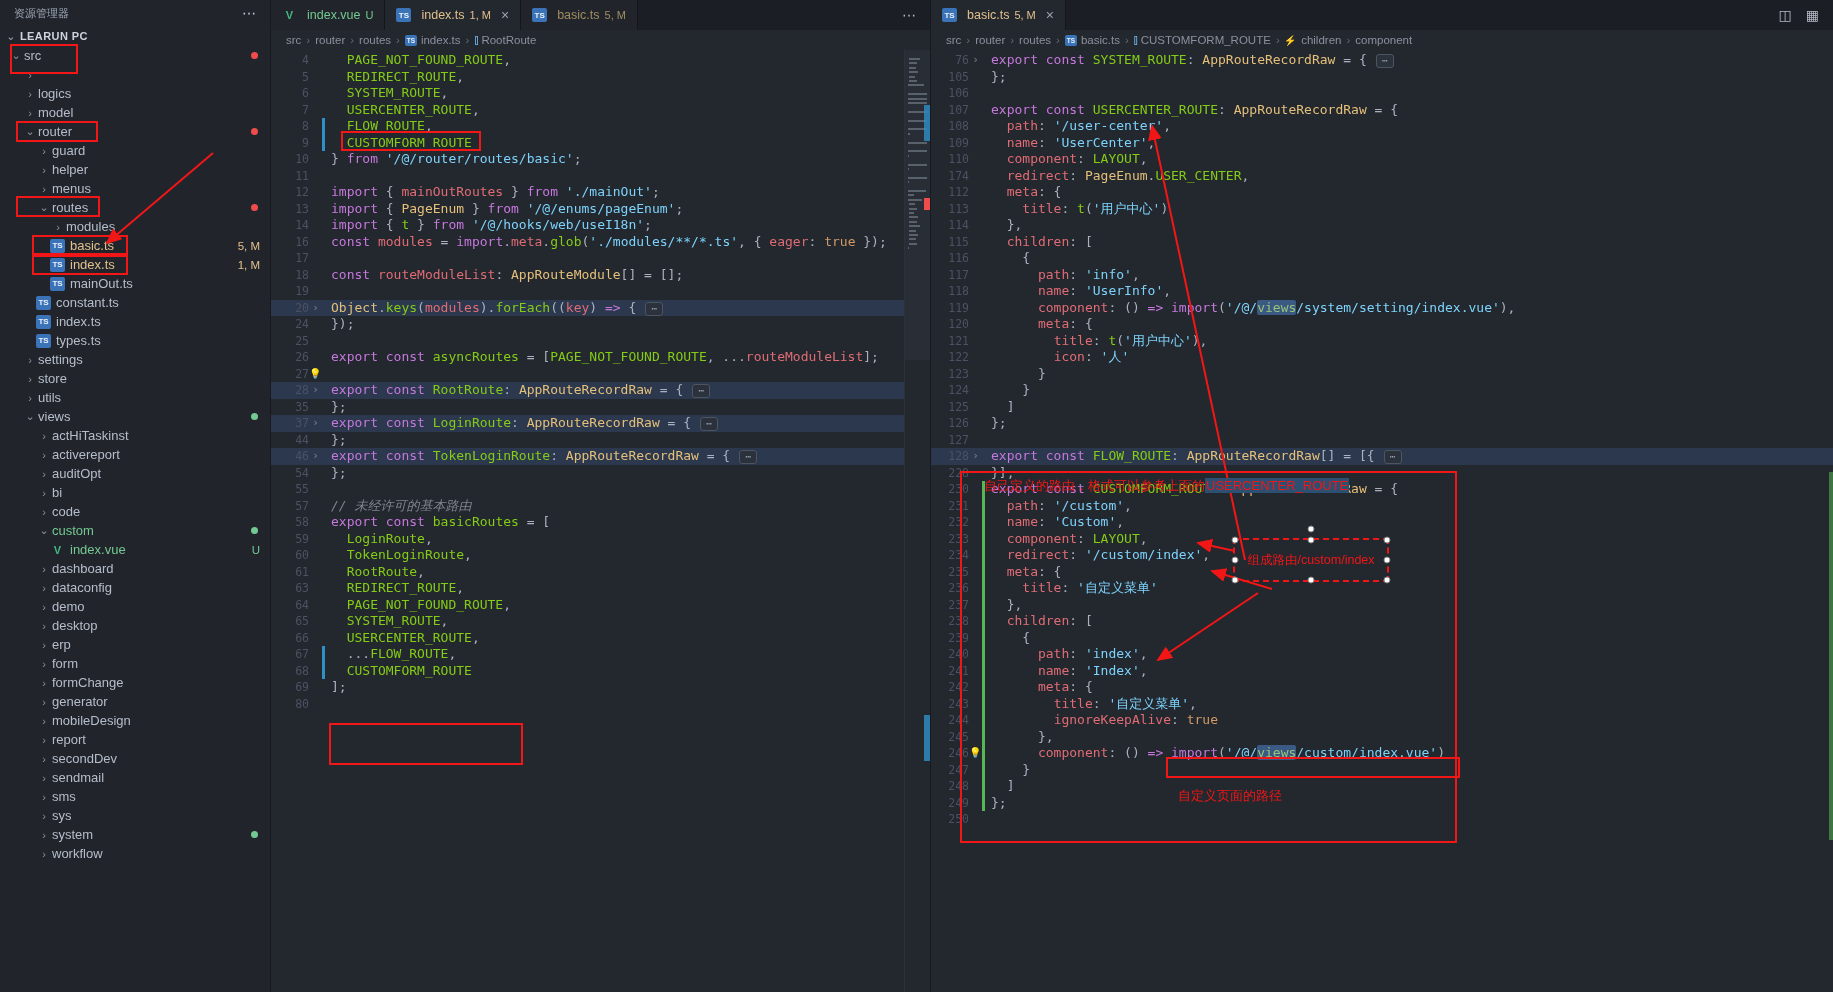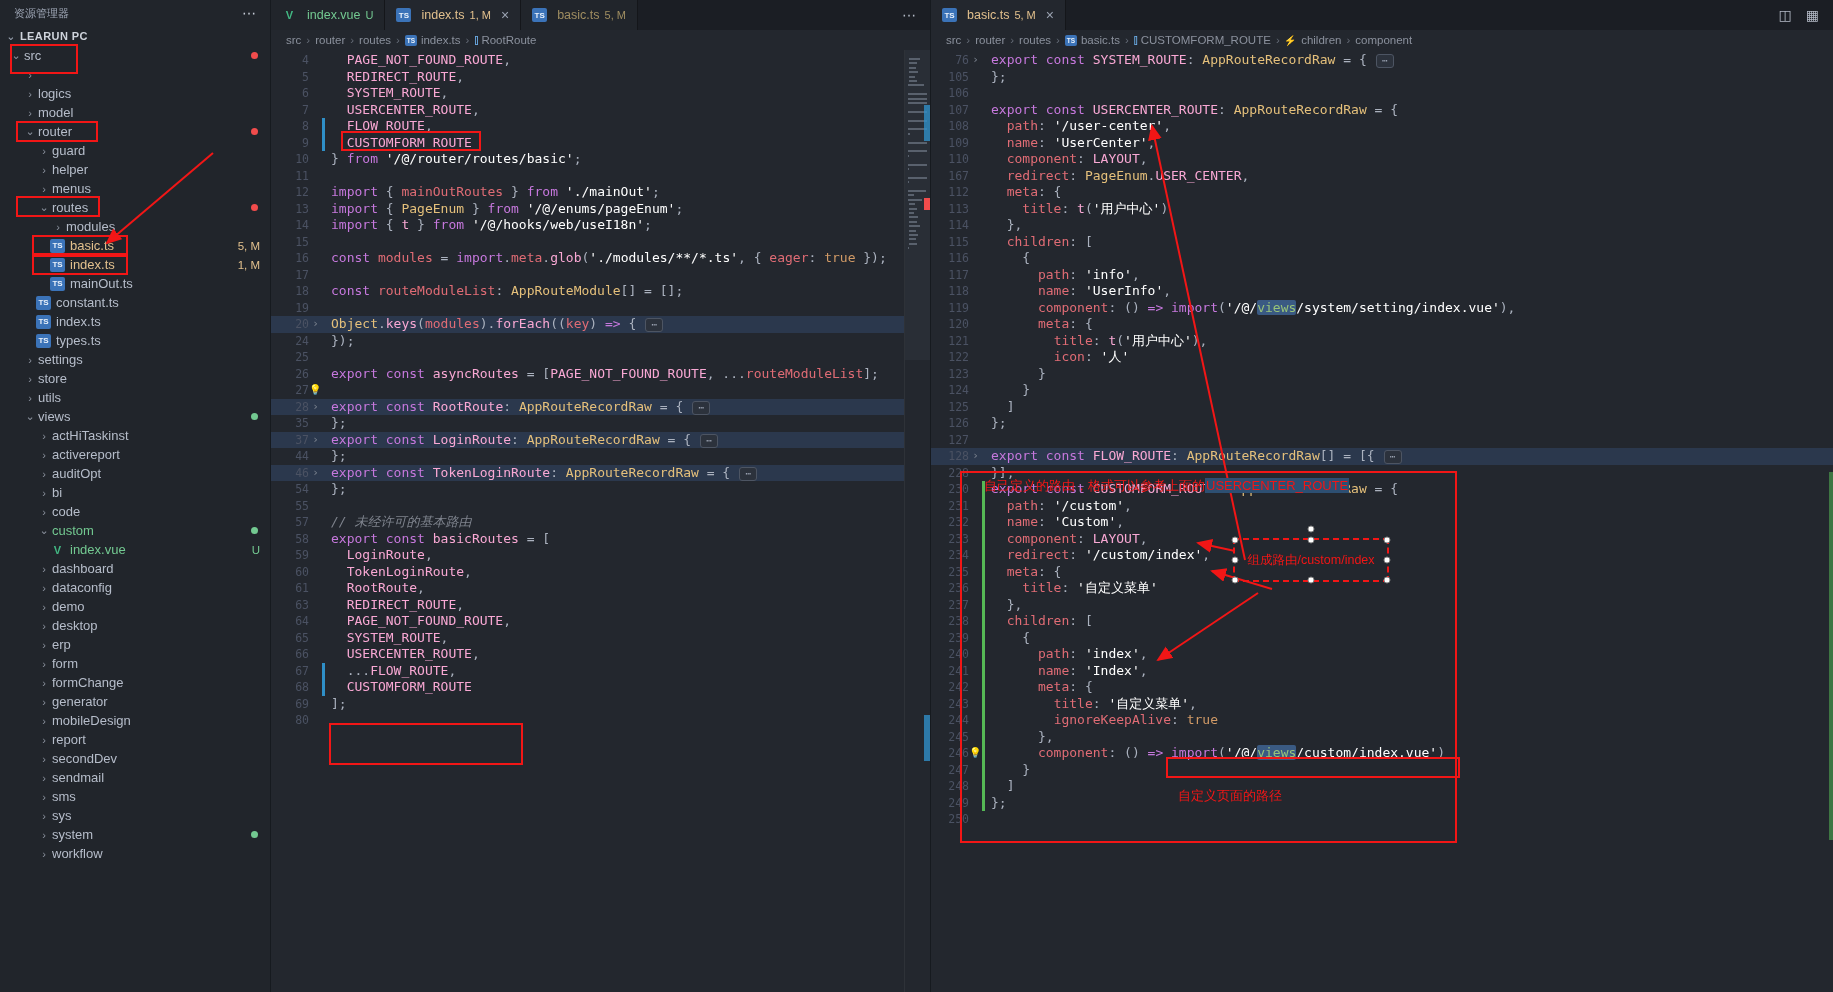--- a/index.html
+++ b/index.html
@@ -52,24 +52,24 @@
 .ln{width:38px;flex:none;text-align:right;color:#4b5263;font-size:11.5px;cursor:pointer}
 .glyph{width:13px;flex:none;text-align:center}
 .fchev,.glyph{color:#7d8590;font-size:11px}
 .bulb{font-size:10px}
 .git{width:3px;height:100%;flex:none;margin-right:6px}
 .git.mod{background:#2f8fc7}
 .git.add{background:#55b855}
 .code{flex:none}
 .pill{display:inline-block;margin-left:9px;padding:0 5px;border:1px solid #4d5563;border-radius:3px;background:#2c323c;color:#9aa2b1;font-size:10px;line-height:12px;cursor:pointer}
 .tk-k{color:#c678dd}
-.tk-b{color:#f9a8d4}
+.tk-b{color:#84cc16}
 .tk-v{color:#e06c75}
 .tk-t{color:#e5c07b}
-.tk-s{color:#ffffff}
+.tk-s{color:#7dd3fc}
 .tk-o{color:#d19a66}
 .tk-p{color:#abb2bf}
 .tk-m{color:#7f848e;font-style:italic}
 .tk-sh{color:#98c379;background:#3a5a83;border-radius:2px}
 
 .minimap{position:absolute;top:50px;right:0;bottom:0;width:26px;background:#23272e;border-left:1px solid rgba(255,255,255,.05);z-index:5;cursor:pointer}
 .mmslider{position:absolute;left:0;right:0;top:0;height:310px;background:rgba(121,139,167,.07)}
 .mmline{position:absolute;height:2px;background:#8a93a3;opacity:.5}
 .rmark{position:absolute;width:6px;right:0;z-index:6}
 
@@ -319,21 +319,20 @@
         <div class="crow"><span class="ln">5</span><span class="glyph"></span><span class="git "></span><span class="code"><span class="tk-p">  </span><span class="tk-b">REDIRECT_ROUTE</span><span class="tk-p">,</span></span></div>
         <div class="crow"><span class="ln">6</span><span class="glyph"></span><span class="git "></span><span class="code"><span class="tk-p">  </span><span class="tk-b">SYSTEM_ROUTE</span><span class="tk-p">,</span></span></div>
         <div class="crow"><span class="ln">7</span><span class="glyph"></span><span class="git "></span><span class="code"><span class="tk-p">  </span><span class="tk-b">USERCENTER_ROUTE</span><span class="tk-p">,</span></span></div>
         <div class="crow"><span class="ln">8</span><span class="glyph"></span><span class="git mod"></span><span class="code"><span class="tk-p">  </span><span class="tk-b">FLOW_ROUTE</span><span class="tk-p">,</span></span></div>
         <div class="crow"><span class="ln">9</span><span class="glyph"></span><span class="git mod"></span><span class="code"><span class="tk-p">  </span><span class="tk-b">CUSTOMFORM_ROUTE</span></span></div>
         <div class="crow"><span class="ln">10</span><span class="glyph"></span><span class="git "></span><span class="code"><span class="tk-p">} </span><span class="tk-k">from</span><span class="tk-p"> </span><span class="tk-s">'/@/router/routes/basic'</span><span class="tk-p">;</span></span></div>
         <div class="crow"><span class="ln">11</span><span class="glyph"></span><span class="git "></span><span class="code"></span></div>
         <div class="crow"><span class="ln">12</span><span class="glyph"></span><span class="git "></span><span class="code"><span class="tk-k">import</span><span class="tk-p"> { </span><span class="tk-v">mainOutRoutes</span><span class="tk-p"> } </span><span class="tk-k">from</span><span class="tk-p"> </span><span class="tk-s">'./mainOut'</span><span class="tk-p">;</span></span></div>
         <div class="crow"><span class="ln">13</span><span class="glyph"></span><span class="git "></span><span class="code"><span class="tk-k">import</span><span class="tk-p"> { </span><span class="tk-t">PageEnum</span><span class="tk-p"> } </span><span class="tk-k">from</span><span class="tk-p"> </span><span class="tk-s">'/@/enums/pageEnum'</span><span class="tk-p">;</span></span></div>
         <div class="crow"><span class="ln">14</span><span class="glyph"></span><span class="git "></span><span class="code"><span class="tk-k">import</span><span class="tk-p"> { </span><span class="tk-b">t</span><span class="tk-p"> } </span><span class="tk-k">from</span><span class="tk-p"> </span><span class="tk-s">'/@/hooks/web/useI18n'</span><span class="tk-p">;</span></span></div>
-        <div class="crow"><span class="ln">15</span><span class="glyph"></span><span class="git "></span><span class="code"></span></div>
         <div class="crow"><span class="ln">16</span><span class="glyph"></span><span class="git "></span><span class="code"><span class="tk-k">const</span><span class="tk-p"> </span><span class="tk-v">modules</span><span class="tk-p"> = </span><span class="tk-k">import</span><span class="tk-p">.</span><span class="tk-v">meta</span><span class="tk-p">.</span><span class="tk-b">glob</span><span class="tk-p">(</span><span class="tk-s">'./modules/**/*.ts'</span><span class="tk-p">, { </span><span class="tk-v">eager</span><span class="tk-p">: </span><span class="tk-o">true</span><span class="tk-p"> });</span></span></div>
         <div class="crow"><span class="ln">17</span><span class="glyph"></span><span class="git "></span><span class="code"></span></div>
         <div class="crow"><span class="ln">18</span><span class="glyph"></span><span class="git "></span><span class="code"><span class="tk-k">const</span><span class="tk-p"> </span><span class="tk-v">routeModuleList</span><span class="tk-p">: </span><span class="tk-t">AppRouteModule</span><span class="tk-p">[] = [];</span></span></div>
         <div class="crow"><span class="ln">19</span><span class="glyph"></span><span class="git "></span><span class="code"></span></div>
         <div class="crow hl"><span class="ln">20</span><span class="glyph"><span class="fchev">›</span></span><span class="git "></span><span class="code"><span class="tk-t">Object</span><span class="tk-p">.</span><span class="tk-b">keys</span><span class="tk-p">(</span><span class="tk-v">modules</span><span class="tk-p">).</span><span class="tk-b">forEach</span><span class="tk-p">((</span><span class="tk-v">key</span><span class="tk-p">) </span><span class="tk-k">=&gt;</span><span class="tk-p"> {</span><span class="pill">⋯</span></span></div>
         <div class="crow"><span class="ln">24</span><span class="glyph"></span><span class="git "></span><span class="code"><span class="tk-p">});</span></span></div>
         <div class="crow"><span class="ln">25</span><span class="glyph"></span><span class="git "></span><span class="code"></span></div>
         <div class="crow"><span class="ln">26</span><span class="glyph"></span><span class="git "></span><span class="code"><span class="tk-k">export</span><span class="tk-p"> </span><span class="tk-k">const</span><span class="tk-p"> </span><span class="tk-b">asyncRoutes</span><span class="tk-p"> = [</span><span class="tk-b">PAGE_NOT_FOUND_ROUTE</span><span class="tk-p">, ...</span><span class="tk-v">routeModuleList</span><span class="tk-p">];</span></span></div>
         <div class="crow"><span class="ln">27</span><span class="glyph"><span class="bulb">💡</span></span><span class="git "></span><span class="code"></span></div>
         <div class="crow hl"><span class="ln">28</span><span class="glyph"><span class="fchev">›</span></span><span class="git "></span><span class="code"><span class="tk-k">export</span><span class="tk-p"> </span><span class="tk-k">const</span><span class="tk-p"> </span><span class="tk-b">RootRoute</span><span class="tk-p">: </span><span class="tk-t">AppRouteRecordRaw</span><span class="tk-p"> = {</span><span class="pill">⋯</span></span></div>
@@ -429,21 +428,21 @@
         <span class="crumb">component</span>
       </div>
     <div class="editor">
         <div class="crow"><span class="ln">76</span><span class="glyph"><span class="fchev">›</span></span><span class="git "></span><span class="code"><span class="tk-k">export</span><span class="tk-p"> </span><span class="tk-k">const</span><span class="tk-p"> </span><span class="tk-b">SYSTEM_ROUTE</span><span class="tk-p">: </span><span class="tk-t">AppRouteRecordRaw</span><span class="tk-p"> = {</span><span class="pill">⋯</span></span></div>
         <div class="crow"><span class="ln">105</span><span class="glyph"></span><span class="git "></span><span class="code"><span class="tk-p">};</span></span></div>
         <div class="crow"><span class="ln">106</span><span class="glyph"></span><span class="git "></span><span class="code"></span></div>
         <div class="crow"><span class="ln">107</span><span class="glyph"></span><span class="git "></span><span class="code"><span class="tk-k">export</span><span class="tk-p"> </span><span class="tk-k">const</span><span class="tk-p"> </span><span class="tk-b">USERCENTER_ROUTE</span><span class="tk-p">: </span><span class="tk-t">AppRouteRecordRaw</span><span class="tk-p"> = {</span></span></div>
         <div class="crow"><span class="ln">108</span><span class="glyph"></span><span class="git "></span><span class="code"><span class="tk-p">  </span><span class="tk-v">path</span><span class="tk-p">: </span><span class="tk-s">'/user-center'</span><span class="tk-p">,</span></span></div>
         <div class="crow"><span class="ln">109</span><span class="glyph"></span><span class="git "></span><span class="code"><span class="tk-p">  </span><span class="tk-v">name</span><span class="tk-p">: </span><span class="tk-s">'UserCenter'</span><span class="tk-p">,</span></span></div>
         <div class="crow"><span class="ln">110</span><span class="glyph"></span><span class="git "></span><span class="code"><span class="tk-p">  </span><span class="tk-v">component</span><span class="tk-p">: </span><span class="tk-b">LAYOUT</span><span class="tk-p">,</span></span></div>
-        <div class="crow"><span class="ln">167</span><span class="glyph"></span><span class="git "></span><span class="code"><span class="tk-p">  </span><span class="tk-v">redirect</span><span class="tk-p">: </span><span class="tk-t">PageEnum</span><span class="tk-p">.</span><span class="tk-b">USER_CENTER</span><span class="tk-p">,</span></span></div>
+        <div class="crow"><span class="ln">174</span><span class="glyph"></span><span class="git "></span><span class="code"><span class="tk-p">  </span><span class="tk-v">redirect</span><span class="tk-p">: </span><span class="tk-t">PageEnum</span><span class="tk-p">.</span><span class="tk-b">USER_CENTER</span><span class="tk-p">,</span></span></div>
         <div class="crow"><span class="ln">112</span><span class="glyph"></span><span class="git "></span><span class="code"><span class="tk-p">  </span><span class="tk-v">meta</span><span class="tk-p">: {</span></span></div>
         <div class="crow"><span class="ln">113</span><span class="glyph"></span><span class="git "></span><span class="code"><span class="tk-p">    </span><span class="tk-v">title</span><span class="tk-p">: </span><span class="tk-b">t</span><span class="tk-p">(</span><span class="tk-s">'用户中心'</span><span class="tk-p">)</span></span></div>
         <div class="crow"><span class="ln">114</span><span class="glyph"></span><span class="git "></span><span class="code"><span class="tk-p">  },</span></span></div>
         <div class="crow"><span class="ln">115</span><span class="glyph"></span><span class="git "></span><span class="code"><span class="tk-p">  </span><span class="tk-v">children</span><span class="tk-p">: [</span></span></div>
         <div class="crow"><span class="ln">116</span><span class="glyph"></span><span class="git "></span><span class="code"><span class="tk-p">    {</span></span></div>
         <div class="crow"><span class="ln">117</span><span class="glyph"></span><span class="git "></span><span class="code"><span class="tk-p">      </span><span class="tk-v">path</span><span class="tk-p">: </span><span class="tk-s">'info'</span><span class="tk-p">,</span></span></div>
         <div class="crow"><span class="ln">118</span><span class="glyph"></span><span class="git "></span><span class="code"><span class="tk-p">      </span><span class="tk-v">name</span><span class="tk-p">: </span><span class="tk-s">'UserInfo'</span><span class="tk-p">,</span></span></div>
         <div class="crow"><span class="ln">119</span><span class="glyph"></span><span class="git "></span><span class="code"><span class="tk-p">      </span><span class="tk-v">component</span><span class="tk-p">: () </span><span class="tk-k">=&gt;</span><span class="tk-p"> </span><span class="tk-k">import</span><span class="tk-p">(</span><span class="tk-s">'/@/</span><span class="tk-sh">views</span><span class="tk-s">/system/setting/index.vue'</span><span class="tk-p">),</span></span></div>
         <div class="crow"><span class="ln">120</span><span class="glyph"></span><span class="git "></span><span class="code"><span class="tk-p">      </span><span class="tk-v">meta</span><span class="tk-p">: {</span></span></div>
         <div class="crow"><span class="ln">121</span><span class="glyph"></span><span class="git "></span><span class="code"><span class="tk-p">        </span><span class="tk-v">title</span><span class="tk-p">: </span><span class="tk-b">t</span><span class="tk-p">(</span><span class="tk-s">'用户中心'</span><span class="tk-p">),</span></span></div>

